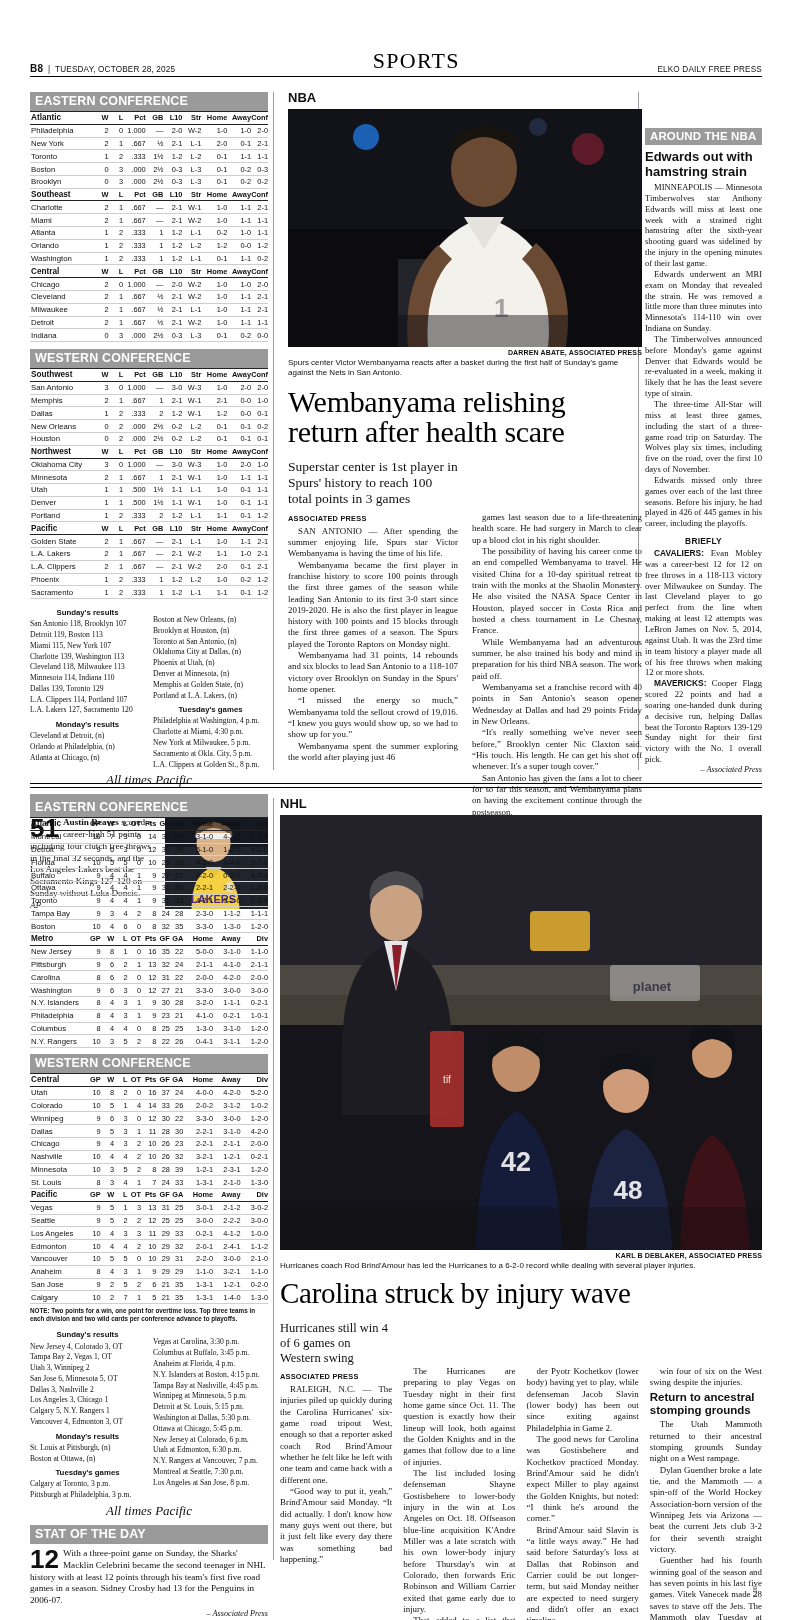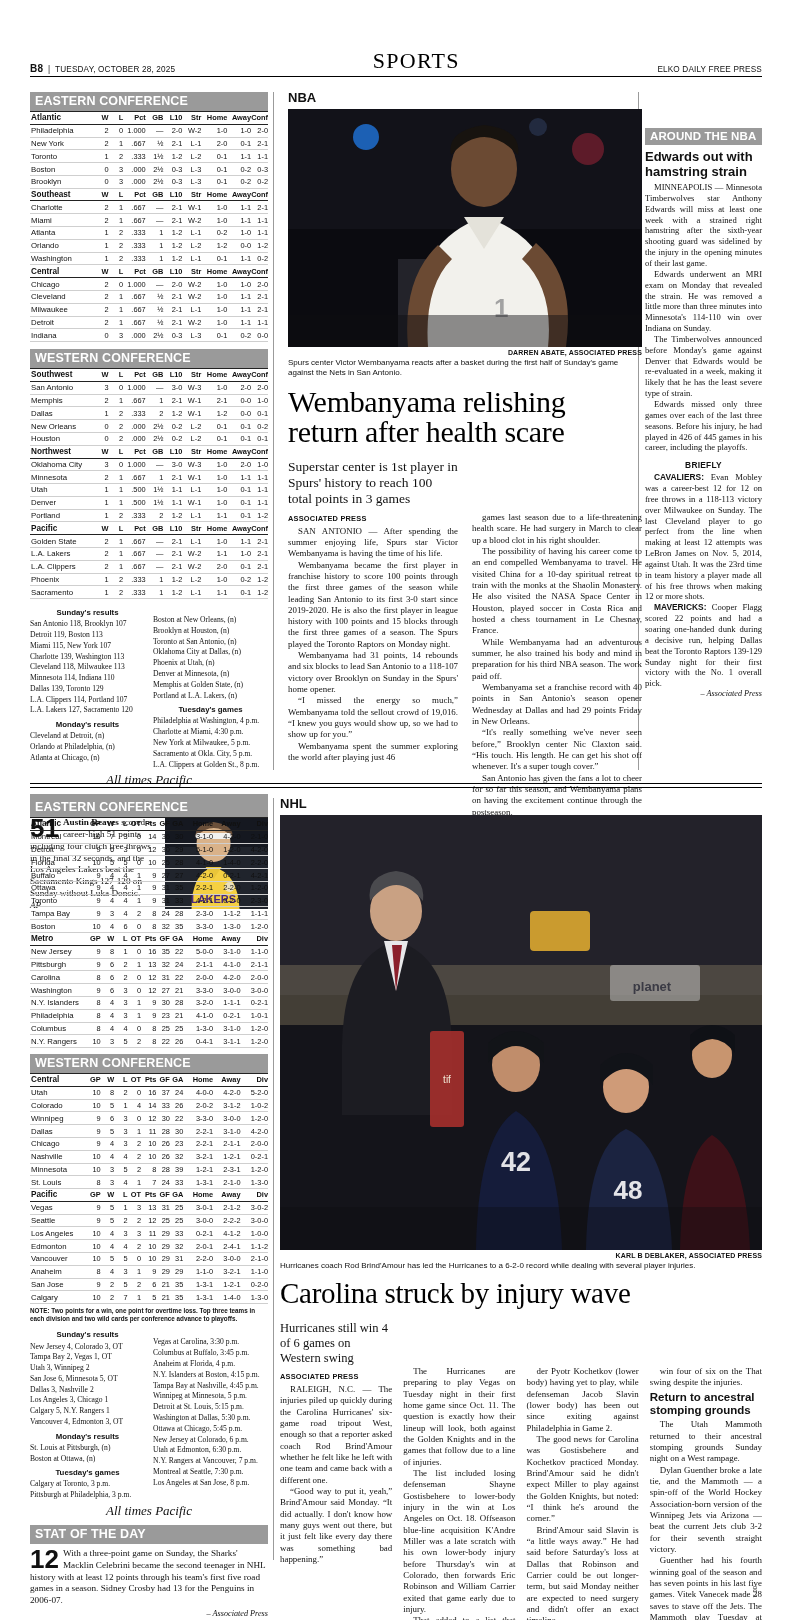--- a/index.html
+++ b/index.html
@@ -702,20 +702,21 @@
     </div>
   </div>
 
   <div style="position:absolute;left:645px;top:92px;width:117px;margin-top:36px;">
     <div class="sbar small">AROUND THE NBA</div>
     <div class="side-head">Edwards out with hamstring strain</div>
     <div class="sidebar-txt" id="nba-side">
         <p class="first">MINNEAPOLIS — Minnesota Timberwolves star Anthony Edwards will miss at least one week with a strained right hamstring after the sixth-year shooting guard was sidelined by the injury in the opening minutes of their last game.</p>
         <p>Edwards underwent an MRI exam on Monday that revealed the strain. He was removed a little more than three minutes into Minnesota's 114-110 win over Indiana on Sunday.</p>
         <p>The Timberwolves announced before Monday's game against Denver that Edwards would be re-evaluated in a week, making it likely that he has the least severe type of strain.</p>
+        <p>The three-time All-Star will miss at least three games, including the start of a three-game road trip on Saturday. The Wolves play six times, including five on the road, over the first 10 days of November.</p>
         <p>Edwards missed only three games over each of the last three seasons. Before his injury, he had played in 426 of 445 games in his career, including the playoffs.</p>
       </div>
     <div class="briefly">BRIEFLY</div>
     <div class="sidebar-txt" id="nba-briefs">
         <p><span class="teamlead">CAVALIERS:</span> Evan Mobley was a career-best 12 for 12 on free throws in a 118-113 victory over Milwaukee on Sunday. The last Cleveland player to go perfect from the line when making at least 12 attempts was LeBron James on Nov. 5, 2014, against Utah. It was the 23rd time in team history a player made all of his free throws when making 12 or more shots.</p>
         <p><span class="teamlead">MAVERICKS:</span> Cooper Flagg scored 22 points and had a soaring one-handed dunk during a decisive run, helping Dallas beat the Toronto Raptors 139-129 Sunday night for their first victory with the No. 1 overall pick.</p>
       </div>
     <div class="sidebar-txt endital">– Associated Press</div>
   </div>
 
@@ -1352,21 +1353,21 @@
         <div style="height:52px"></div>
         <div class="bodytxt" id="nhl-c3">
             <p class="first">der Pyotr Kochetkov (lower body) having yet to play, while defenseman Jacob Slavin (lower body) has been out since exiting against Philadelphia in Game 2.</p>
             <p>The good news for Carolina was Gostisbehere and Kochetkov practiced Monday. Brind'Amour said he didn't expect Miller to play against the Golden Knights, but noted: “I think he's around the corner.”</p>
             <p>Brind'Amour said Slavin is “a little ways away.” He had said before Saturday's loss at Dallas that Robinson and Carrier could be out longer-term, but said Monday neither are expected to need surgery and didn't offer an exact timeline.</p>
           </div>
       </div>
       <div style="flex:1;">
         <div style="height:52px"></div>
         <div class="bodytxt" id="nhl-c4a">
-            <p class="first">win four of six on the That swing despite the injuries.</p>
+            <p class="first">win four of six on the West swing despite the injuries.</p>
           </div>
         <div class="side-head" style="font-size:11.5px;margin-top:2px;">Return to ancestral stomping grounds</div>
         <div class="bodytxt" id="nhl-c4b">
             <p class="first">The Utah Mammoth returned to their ancestral stomping grounds Sunday night on a West rampage.</p>
             <p>Dylan Guenther broke a late tie, and the Mammoth — a spin-off of the World Hockey Association-born version of the Winnipeg Jets via Arizona — beat the current Jets club 3-2 for their seventh straight victory.</p>
             <p>Guenther had his fourth winning goal of the season and has seven points in his last five games. Vitek Vanecek made 28 saves to stave off the Jets. The Mammoth play Tuesday at Edmonton.</p>
           </div>
       </div>
     </div>
   </div>

